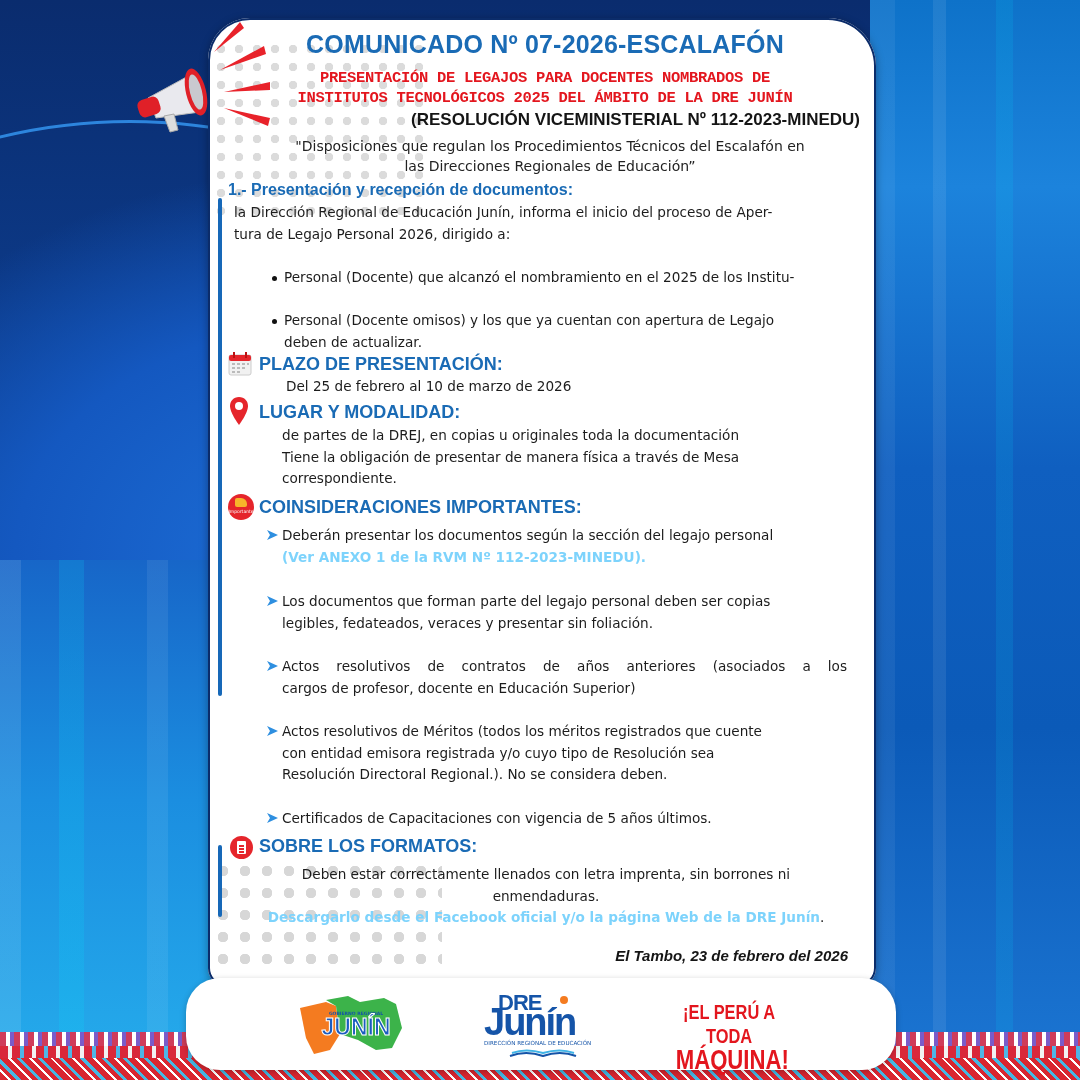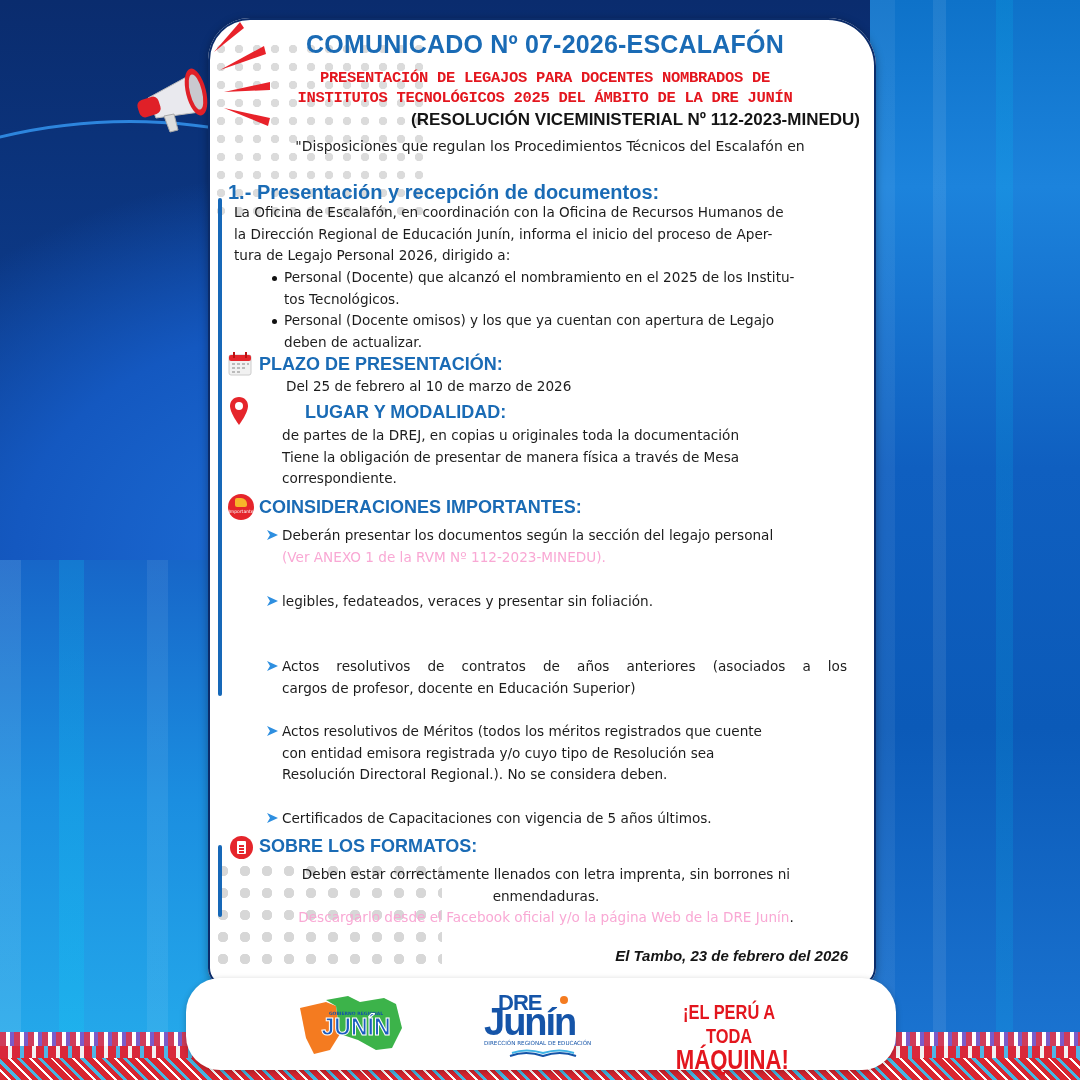--- a/index.html
+++ b/index.html
@@ -47,21 +47,21 @@
     font-family:"Liberation Sans",sans-serif;font-weight:700;font-size:17px;color:#151515;}
   .t-quote{position:absolute;left:240px;top:136px;width:620px;text-align:center;
     font-size:14px;line-height:20px;color:#222;}
 
   .h{position:absolute;font-family:"Liberation Sans",sans-serif;font-weight:700;color:#1a6bb5;font-size:18px;}
   .p{position:absolute;font-size:13.6px;line-height:21.5px;color:#1c1c1c;}
   .just{text-align:justify;}
   .bul{position:absolute;font-size:13.6px;line-height:21.5px;color:#1c1c1c;}
   .bul .dot{position:absolute;left:-12px;top:9px;width:5px;height:5px;border-radius:50%;background:#111;}
   .arrow{position:absolute;left:-16px;top:4px;width:13px;height:12px;}
-  .link-blue{color:#f9a8d4;font-weight:400;}
+  .link-blue{color:#7dd3fc;font-weight:700;}
 
   .icon{position:absolute;}
   .footer{position:absolute;left:186px;top:978px;width:710px;height:92px;background:#fff;border-radius:34px;
     box-shadow:0 2px 6px rgba(0,0,0,.25);}
   .logo-junin{position:absolute;left:296px;top:994px;width:110px;height:64px;}
   .logo-dre{position:absolute;left:478px;top:990px;width:124px;height:72px;}
   .dre-top{position:absolute;left:20px;top:0;font-family:"Liberation Sans",sans-serif;font-weight:700;font-size:22px;color:#1554a8;letter-spacing:-1px;}
   .dre-big{position:absolute;left:6px;top:12px;font-family:"Liberation Sans",sans-serif;font-weight:700;font-size:38px;color:#1554a8;letter-spacing:-2px;line-height:40px;}
   .dre-caption{position:absolute;left:6px;top:50px;width:116px;font-size:5.6px;color:#1554a8;white-space:nowrap;}
   .dre-dot{position:absolute;left:82px;top:6px;width:8px;height:8px;border-radius:50%;background:#f47b20;}
@@ -102,32 +102,31 @@
 </svg>
 
 <div class="t-main">COMUNICADO Nº 07-2026-ESCALAFÓN</div>
 <div class="t-sub">
   <div>PRESENTACIÓN DE LEGAJOS PARA DOCENTES NOMBRADOS DE</div>
   <div>INSTITUTOS TECNOLÓGICOS 2025 DEL ÁMBITO DE LA DRE JUNÍN</div>
 </div>
 <div class="t-res">(RESOLUCIÓN VICEMINISTERIAL Nº 112-2023-MINEDU)</div>
 <div class="t-quote">
   <div>"Disposiciones que regulan los Procedimientos Técnicos del Escalafón en</div>
-</div>
-
-<div class="h" style="left:228px;top:181px;font-size:20px;">1.- Presentación y recepción de documentos:</div>
+  <div>las Direcciones Regionales de Educación”</div>
+</div>
+
+<div class="h" style="left:228px;top:181px;font-size:16px;">1.- Presentación y recepción de documentos:</div>
 <div class="p just" style="left:234px;top:202px;width:612px;">
-  <div>La Oficina de Escalafón, en coordinación con la Oficina de Recursos Humanos de</div>
   <div>la Dirección Regional de Educación Junín, informa el inicio del proceso de Aper-</div>
   <div>tura de Legajo Personal 2026, dirigido a:</div>
 </div>
 <div class="bul" style="left:284px;top:267px;width:564px;">
   <span class="dot"></span>
   <div>Personal (Docente) que alcanzó el nombramiento en el 2025 de los Institu-</div>
-  <div>tos Tecnológicos.</div>
 </div>
 <div class="bul" style="left:284px;top:310px;width:564px;">
   <span class="dot"></span>
   <div>Personal (Docente omisos) y los que ya cuentan con apertura de Legajo</div>
   <div>deben de actualizar.</div>
 </div>
 
 <svg class="icon" style="left:228px;top:352px;width:24px;height:24px;" viewBox="0 0 24 24">
   <rect x="1" y="3" width="22" height="20" rx="2" fill="#f1f1f1" stroke="#ccc"></rect>
   <rect x="1" y="3" width="22" height="6" rx="2" fill="#e5252b"></rect>
@@ -145,21 +144,21 @@
       <rect x="9" y="19" width="3" height="2"></rect>
     </g>
 </svg>
 <div class="h" style="left:259px;top:354px;">PLAZO DE PRESENTACIÓN:</div>
 <div class="p" style="left:286px;top:376px;">Del 25 de febrero al 10 de marzo de 2026</div>
 
 <svg class="icon" style="left:229px;top:396px;width:20px;height:30px;" viewBox="0 0 20 30">
   <path d="M10 1 C4.5 1 1 5 1 10 C1 17 10 29 10 29 C10 29 19 17 19 10 C19 5 15.5 1 10 1 Z" fill="#e5252b"></path>
   <circle cx="10" cy="10" r="4" fill="#fff"></circle>
 </svg>
-<div class="h" style="left:259px;top:402px;margin-left:46px;">LUGAR Y MODALIDAD:</div>
+<div class="h" style="left:259px;top:402px;">LUGAR Y MODALIDAD:</div>
 <div class="p" style="left:282px;top:425px;width:560px;">
   <div>de partes de la DREJ, en copias u originales toda la documentación</div>
   <div>Tiene la obligación de presentar de manera física a través de Mesa</div>
   <div>correspondiente.</div>
 </div>
 
 <div class="icon" style="left:228px;top:494px;width:26px;height:26px;border-radius:50%;background:#e5252b;">
   <div style="position:absolute;left:7px;top:4px;width:12px;height:9px;background:#f7b52a;border-radius:2px 6px 2px 2px;"></div>
   <div style="position:absolute;left:0;top:15px;width:26px;text-align:center;font-size:4.5px;color:#fff;">Importante</div>
 </div>
@@ -169,20 +168,21 @@
   <svg class="arrow" viewBox="0 0 13 12">
       <path d="M1 1 L12 6 L1 11 L4 6 Z" fill="#2e8fe0"></path>
     </svg>
   <div>Deberán presentar los documentos según la sección del legajo personal</div>
   <div class="link-blue">(Ver ANEXO 1 de la RVM Nº 112-2023-MINEDU).</div>
 </div>
 <div class="bul" style="left:282px;top:591px;width:565px;">
   <svg class="arrow" viewBox="0 0 13 12">
       <path d="M1 1 L12 6 L1 11 L4 6 Z" fill="#2e8fe0"></path>
     </svg>
+  <div>Los documentos que forman parte del legajo personal deben ser copias</div>
   <div>legibles, fedateados, veraces y presentar sin foliación.</div>
 </div>
 <div class="bul just" style="left:282px;top:656px;width:565px;">
   <svg class="arrow" viewBox="0 0 13 12">
       <path d="M1 1 L12 6 L1 11 L4 6 Z" fill="#2e8fe0"></path>
     </svg>
   <div style="text-align-last:justify;">Actos resolutivos de contratos de años anteriores (asociados a los</div>
   <div>cargos de profesor, docente en Educación Superior)</div>
 </div>
 <div class="bul" style="left:282px;top:721px;width:565px;">

